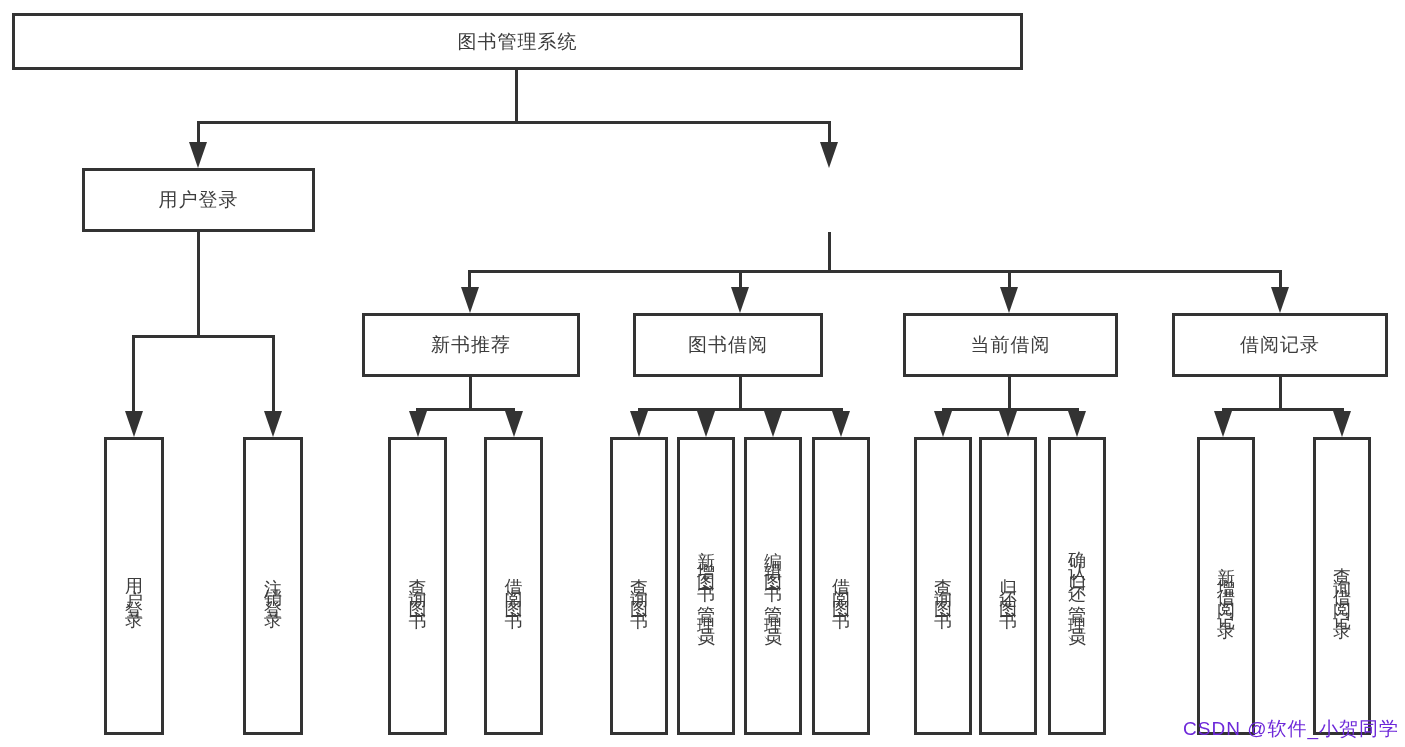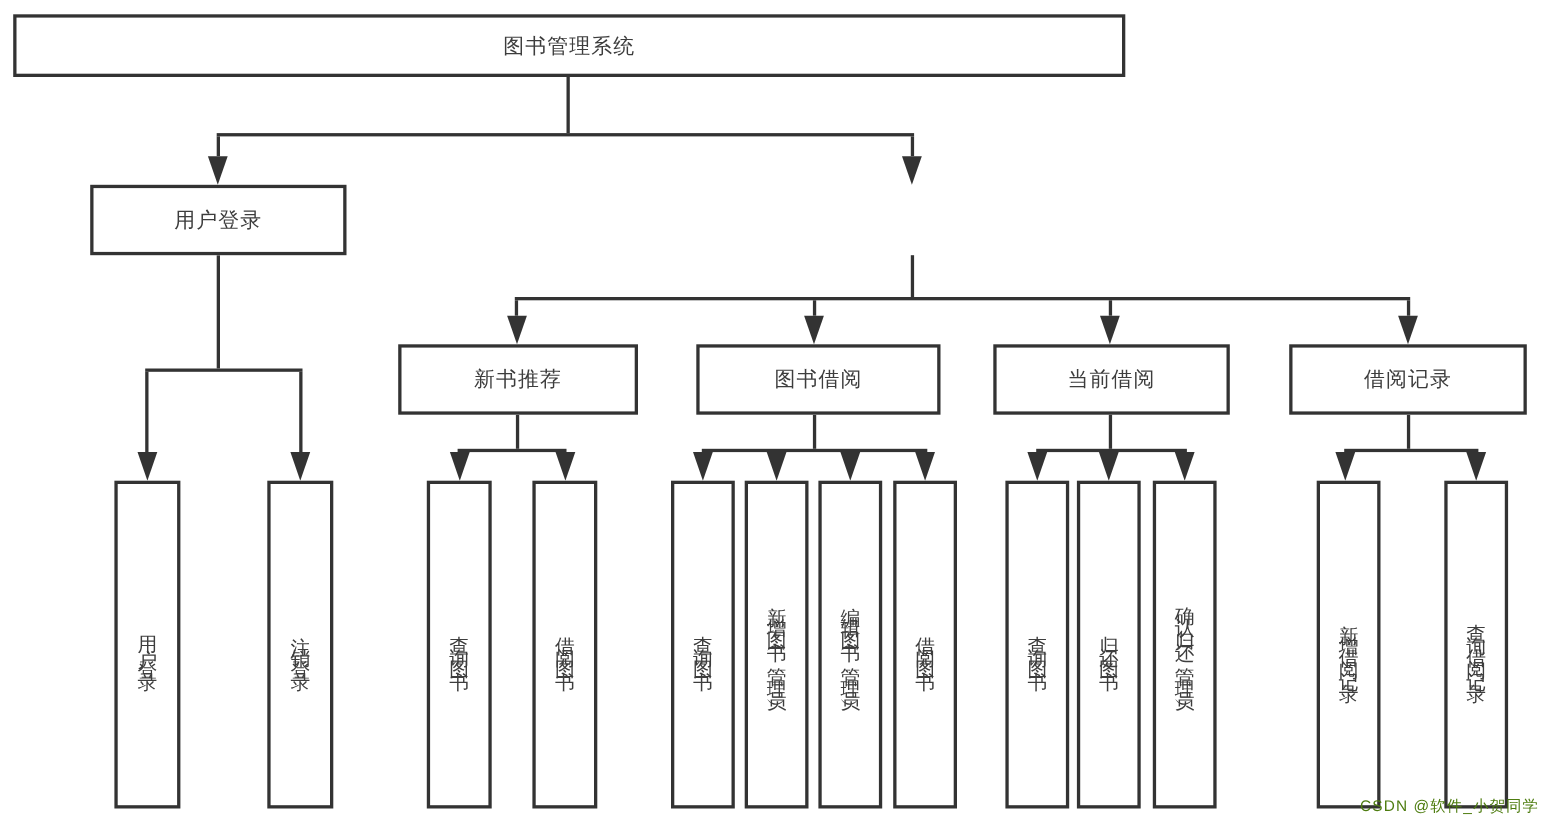--- a/index.html
+++ b/index.html
@@ -50,22 +50,22 @@
     width: 0;
     height: 0;
     border-left: 9px solid transparent;
     border-right: 9px solid transparent;
     border-top: 26px solid #333333;
   }
   .watermark {
     position: absolute;
     right: 6px;
     bottom: 5px;
-    font-size: 14px;
-    color: #4d7c0f;
+    font-size: 19px;
+    color: #6d28d9;
     letter-spacing: 1px;
     white-space: nowrap;
   }
 </style>
 </head>
 <body>
 
 <div class="canvas">
 
   <div class="vline" style="left:515px; top:70px; height:51px;"></div>
@@ -120,21 +120,21 @@
     <span class="htext">图书管理系统</span>
   </div>
 
   <div class="box" style="left:82px; top:168px; width:233px; height:64px;">
     <span class="htext">用户登录</span>
   </div>
 
   <div class="box" style="left:362px; top:313px; width:218px; height:64px;">
     <span class="htext">新书推荐</span>
   </div>
-  <div class="box" style="left:633px; top:313px; width:222px; height:64px;">
+  <div class="box" style="left:633px; top:313px; width:190px; height:64px;">
     <span class="htext">图书借阅</span>
   </div>
   <div class="box" style="left:903px; top:313px; width:215px; height:64px;align-items:center;">
     <span class="htext">当前借阅</span>
   </div>
   <div class="box" style="left:1172px; top:313px; width:216px; height:64px;align-items:center;">
     <span class="htext">借阅记录</span>
   </div>
 
   <div class="box" style="left:104px; top:437px; width:60px; height:298px;">

